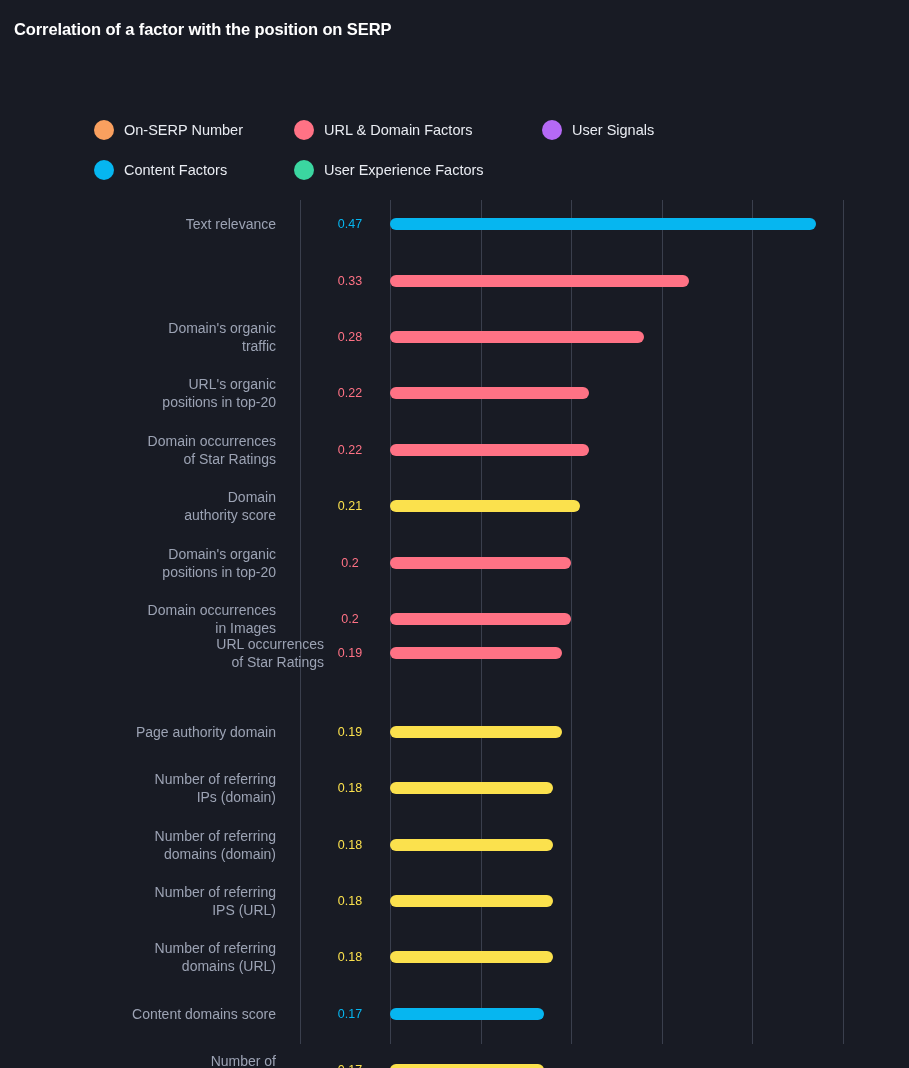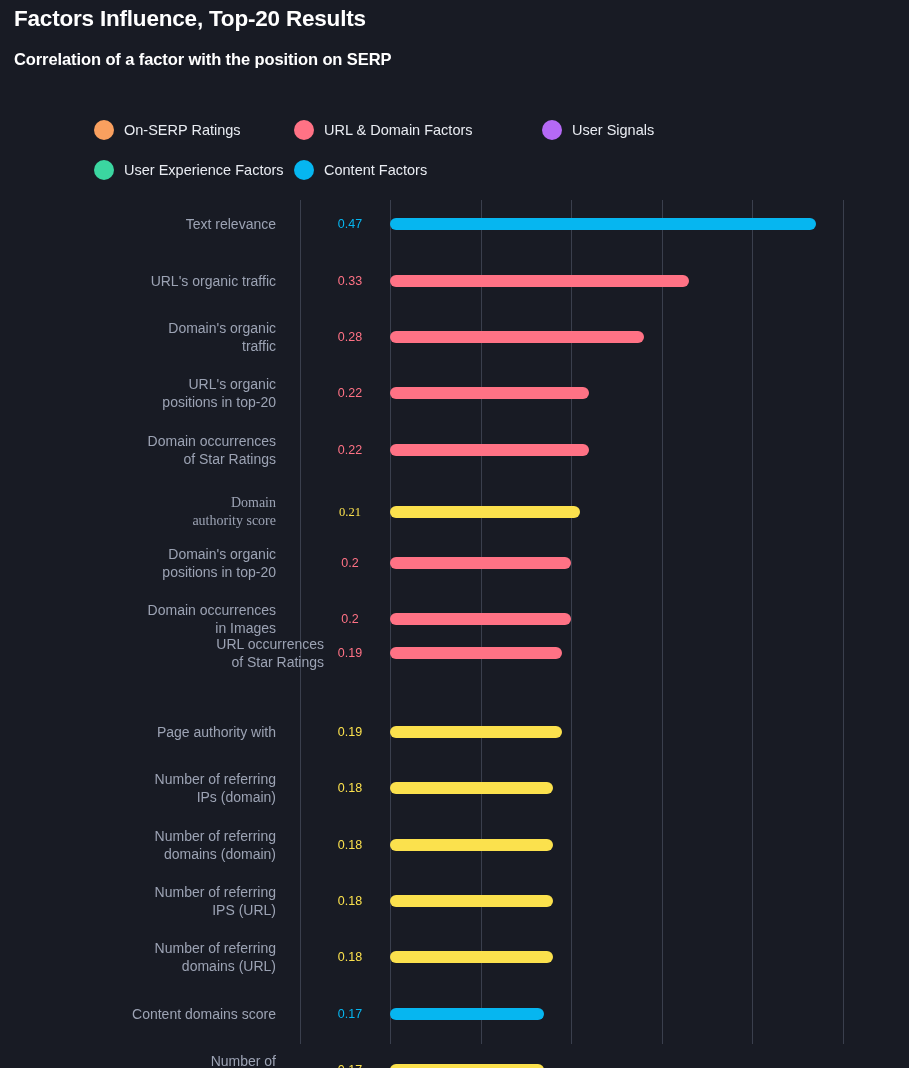--- a/index.html
+++ b/index.html
@@ -145,65 +145,63 @@
     top: 50%;
     transform: translateY(-50%);
     height: 12px;
     border-radius: 6px;
   }
 </style>
 </head>
 <body>
 
 <div id="header">
-  <div id="chart-title">Factors Influence, Top-20 Results</div>
   <div id="chart-subtitle">Correlation of a factor with the position on SERP</div>
 </div>
 
 <div id="legend">
     <div class="legend-item">
       <span class="legend-swatch" style="background: rgb(249, 160, 95);"></span>
-      <span class="legend-label">On-SERP Ratings</span>
+      <span class="legend-label">On-SERP Number</span>
     </div>
     <div class="legend-item">
       <span class="legend-swatch" style="background: rgb(255, 114, 133);"></span>
       <span class="legend-label">URL &amp; Domain Factors</span>
     </div>
     <div class="legend-item">
       <span class="legend-swatch" style="background: rgb(181, 105, 245);"></span>
       <span class="legend-label">User Signals</span>
     </div>
     <div class="legend-item">
+      <span class="legend-swatch" style="background: rgb(6, 182, 240);"></span>
+      <span class="legend-label">Content Factors</span>
+    </div>
+    <div class="legend-item">
       <span class="legend-swatch" style="background: rgb(59, 214, 160);"></span>
       <span class="legend-label">User Experience Factors</span>
-    </div>
-    <div class="legend-item">
-      <span class="legend-swatch" style="background: rgb(6, 182, 240);"></span>
-      <span class="legend-label">Content Factors</span>
     </div>
   </div>
 
 <div id="chart">
   <div id="axis-separator"></div>
   <div id="gridlines">
       <div class="gridline" style="left: 390px;"></div>
       <div class="gridline" style="left: 480.6px;"></div>
       <div class="gridline" style="left: 571.2px;"></div>
       <div class="gridline" style="left: 661.8px;"></div>
       <div class="gridline" style="left: 752.4px;"></div>
       <div class="gridline" style="left: 843px;"></div>
     </div>
   <div id="rows">
       <div class="row" style="top: 0px;">
         <div class="row-label">Text relevance</div>
         <div class="row-value" style="color: rgb(6, 182, 240);">0.47</div>
         <div class="row-bar" style="width: 425.82px; background: rgb(6, 182, 240);"></div>
       </div>
       <div class="row" style="top: 56.4px;">
-        <div class="row-label">URL's organic traffic</div>
         <div class="row-value" style="color: rgb(255, 114, 133);">0.33</div>
         <div class="row-bar" style="width: 298.98px; background: rgb(255, 114, 133);"></div>
       </div>
       <div class="row" style="top: 112.8px;">
         <div class="row-label">Domain's organic
 traffic</div>
         <div class="row-value" style="color: rgb(255, 114, 133);">0.28</div>
         <div class="row-bar" style="width: 253.68px; background: rgb(255, 114, 133);"></div>
       </div>
       <div class="row" style="top: 169.2px;">
@@ -211,21 +209,21 @@
 positions in top-20</div>
         <div class="row-value" style="color: rgb(255, 114, 133);">0.22</div>
         <div class="row-bar" style="width: 199.32px; background: rgb(255, 114, 133);"></div>
       </div>
       <div class="row" style="top: 225.6px;">
         <div class="row-label">Domain occurrences
 of Star Ratings</div>
         <div class="row-value" style="color: rgb(255, 114, 133);">0.22</div>
         <div class="row-bar" style="width: 199.32px; background: rgb(255, 114, 133);"></div>
       </div>
-      <div class="row" style="top: 288px; font-family: Liberation Serif, serif;">
+      <div class="row" style="top: 282px;">
         <div class="row-label">Domain
 authority score</div>
         <div class="row-value" style="color: rgb(251, 225, 77);">0.21</div>
         <div class="row-bar" style="width: 190.26px; background: rgb(251, 225, 77);"></div>
       </div>
       <div class="row" style="top: 338.4px;">
         <div class="row-label">Domain's organic
 positions in top-20</div>
         <div class="row-value" style="color: rgb(255, 114, 133);">0.2</div>
         <div class="row-bar" style="width: 181.2px; background: rgb(255, 114, 133);"></div>
@@ -236,21 +234,21 @@
         <div class="row-value" style="color: rgb(255, 114, 133);">0.2</div>
         <div class="row-bar" style="width: 181.2px; background: rgb(255, 114, 133);"></div>
       </div>
       <div class="row" style="top: 429px; padding-left: 48px;">
         <div class="row-label">URL occurrences
 of Star Ratings</div>
         <div class="row-value" style="color: rgb(255, 114, 133);">0.19</div>
         <div class="row-bar" style="width: 172.14px; background: rgb(255, 114, 133);"></div>
       </div>
       <div class="row" style="top: 507.6px;">
-        <div class="row-label">Page authority with</div>
+        <div class="row-label">Page authority domain</div>
         <div class="row-value" style="color: rgb(251, 225, 77);">0.19</div>
         <div class="row-bar" style="width: 172.14px; background: rgb(251, 225, 77);"></div>
       </div>
       <div class="row" style="top: 564px;">
         <div class="row-label">Number of referring
 IPs (domain)</div>
         <div class="row-value" style="color: rgb(251, 225, 77);">0.18</div>
         <div class="row-bar" style="width: 163.08px; background: rgb(251, 225, 77);"></div>
       </div>
       <div class="row" style="top: 620.4px;">

